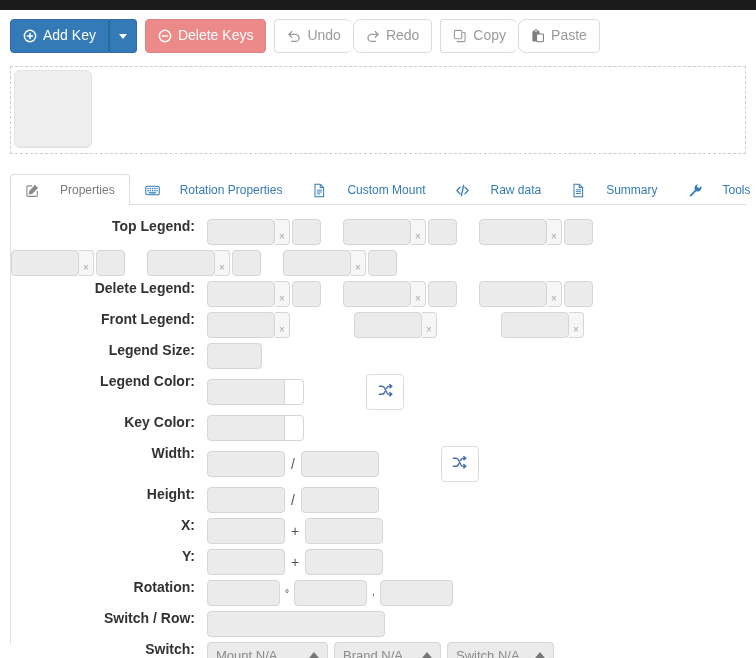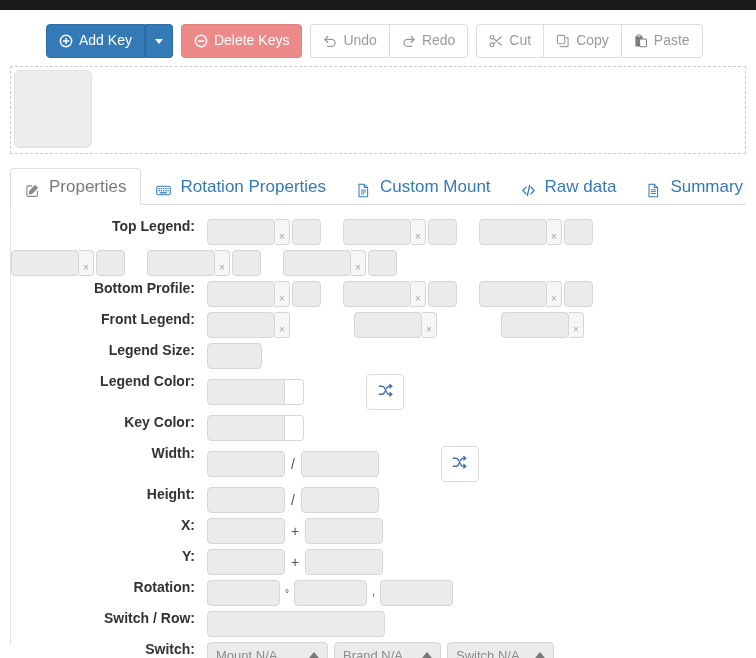--- a/index.html
+++ b/index.html
@@ -21,24 +21,23 @@
   .topbar {
     height: 10px;
     background: #1b1b1b;
     width: 100%;
   }
 
   
   .toolbar {
     padding: 9px 10px 0 10px;
     display: flex;
-    align-items: flex-end;
+    align-items: flex-start;
     height: 48px;
     box-sizing: border-box;
-    margin-left: 36px;
   }
   .btn-group { display: flex; margin-right: 8px; }
   .btn {
     font-family: "Liberation Sans", sans-serif;
     font-size: 14px;
     line-height: 1.4;
     padding: 6px 12px;
     border: 1px solid transparent;
     border-radius: 4px;
     background: #fff;
@@ -69,21 +68,21 @@
   }
   .btn-danger-soft {
     background: #ec8a8a;
     border-color: #e08282;
     color: #fff;
   }
   .btn-default {
     background: #fff;
     border-color: #dcdcdc;
     color: #9a9a9a;
-    border-radius: 0;
+    border-radius: 8px;
     border-right-width: 0;
   }
   .btn-group.joined .btn-default:first-child { border-top-left-radius:4px; border-bottom-left-radius:4px; }
   .btn-group.joined .btn-default:last-child { border-right-width:1px; border-top-right-radius:4px; border-bottom-right-radius:4px; }
 
   .ic { display:inline-block; width:14px; height:14px; flex:0 0 14px; }
   .ic svg { display:block; width:14px; height:14px; }
   .caret-dn {
     width: 0; height: 0; border-left: 4px solid transparent;
     border-right: 4px solid transparent; border-top: 5px solid #fff;
@@ -112,28 +111,28 @@
   
   .tabs {
     margin: 14px 10px 0 10px;
     border-bottom: 1px solid #dddddd;
     display: flex;
     align-items: flex-end;
     height: 36px;
   }
   .tab {
     padding: 8px 14px;
-    font-size: 17px;
+    font-size: 12px;
     color: #337ab7;
     border: 1px solid transparent;
     border-bottom: none;
     border-radius: 4px 4px 0 0;
     display: inline-flex;
-    align-items: flex-end;
-    gap: 10px;
+    align-items: center;
+    gap: 21px;
     line-height: 1.2;
     cursor: pointer;
     margin-bottom: -1px;
     white-space: nowrap;
   }
   .tab.active {
     color: #7a7a7a;
     background: #fff;
     border-color: #dddddd #dddddd #ffffff;
   }
@@ -308,30 +307,20 @@
           <svg viewBox="0 0 16 16" fill="none" stroke="#9a9a9a" stroke-width="1.5">
             <path d="M13.4 6.2H6.3a4 4 0 0 0 0 8h4.5" stroke-linecap="round"></path>
             <path d="M10.6 2.8l3.2 3.4-3.2 3.2" stroke-linecap="round" stroke-linejoin="round"></path>
           </svg>
         </span>
         <span>Redo</span>
       </button>
     </div>
 
     <div class="btn-group joined">
-      <button class="btn btn-default">
-        <span class="ic">
-          <svg viewBox="0 0 16 16" fill="none" stroke="#9a9a9a" stroke-width="1.4">
-            <circle cx="3.4" cy="12.2" r="2.1"></circle>
-              <circle cx="3.4" cy="3.8" r="2.1"></circle>
-            <path d="M5.2 5.1 14 12.6M5.2 10.9 14 3.4" stroke-linecap="round"></path>
-          </svg>
-        </span>
-        <span>Cut</span>
-      </button>
       <button class="btn btn-default">
         <span class="ic">
           <svg viewBox="0 0 16 16" fill="none" stroke="#9a9a9a" stroke-width="1.3">
             <rect x="1.6" y="1.6" width="8.4" height="9.6" rx="1.4"></rect>
             <path d="M4.6 13.4c0 .6.5 1 1 1h7.2c.6 0 1-.4 1-1V5.2c0-.5-.4-1-1-1h-1.6"></path>
           </svg>
         </span>
         <span>Copy</span>
       </button>
       <button class="btn btn-default">
@@ -462,21 +451,21 @@
         </div>
         <div class="legcell">
           <input class="inp wide left" value="" style="">
           <div class="addon">×</div>
           <input class="inp small" value="" style="">
         </div>
       </div>
     </div>
 
     <div class="frow">
-      <div class="flabel">Bottom Profile:</div>
+      <div class="flabel">Delete Legend:</div>
       <div class="fcontrols">
         <div class="legcell">
           <input class="inp wide left" value="" style="">
           <div class="addon">×</div>
           <input class="inp small" value="" style="">
         </div>
         <div class="legcell">
           <input class="inp wide left" value="" style="">
           <div class="addon">×</div>
           <input class="inp small" value="" style="">

